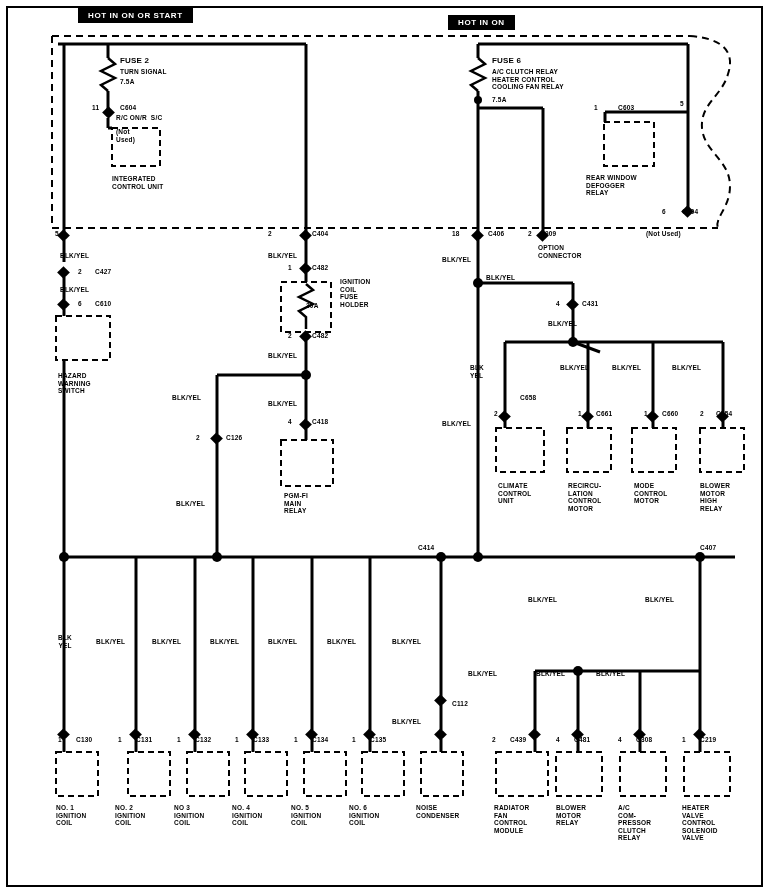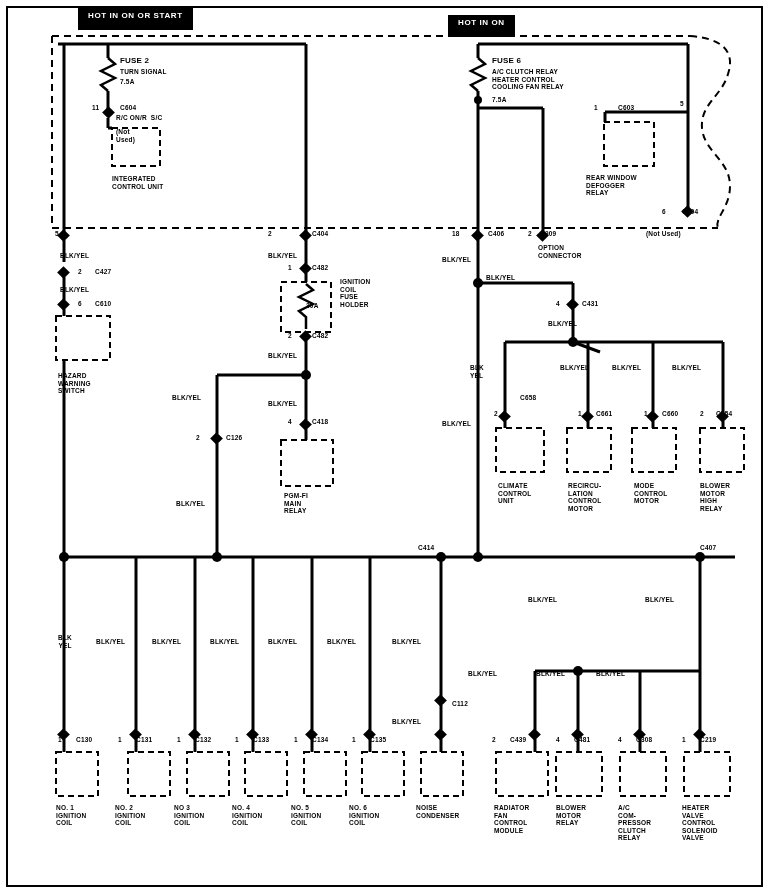--- a/index.html
+++ b/index.html
@@ -2,21 +2,21 @@
 <html><head>
 <meta charset="utf-8">
 <style>
   html,body{margin:0;padding:0;background:#fff;}
   body{width:769px;height:893px;font-family:"Liberation Sans",sans-serif;}
   #sheet{position:relative;width:769px;height:893px;overflow:hidden;background:#fff;}
   .lbl{position:absolute;font-size:8px;font-weight:bold;line-height:9px;letter-spacing:.2px;color:#000;white-space:pre;}
   .lbl.c{text-align:center;}
   .tiny{font-size:6.5px;line-height:7.5px;}
   .hdr{position:absolute;background:#000;color:#fff;font-size:8px;font-weight:bold;
-       padding:3px 10px 10px 10px;letter-spacing:.6px;white-space:nowrap;}
+       padding:3px 10px 3px 10px;letter-spacing:.6px;white-space:nowrap;}
   svg{display:block;}
 </style>
 </head>
 <body>
 
 <div id="sheet">
 
   <svg width="769" height="893" style="position:absolute;left:0;top:0;">
 
     <rect x="7" y="7" width="755" height="879" fill="none" stroke="#000" stroke-width="2"></rect>

